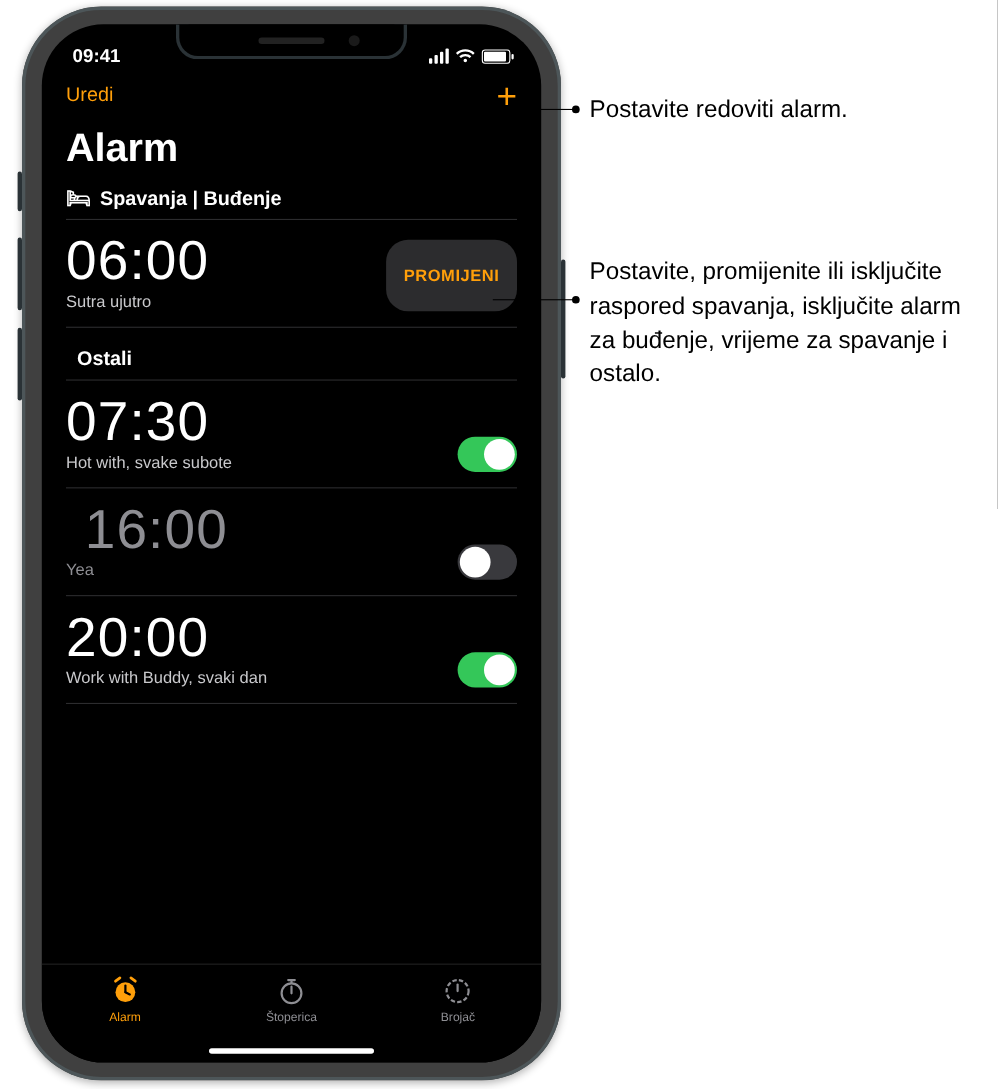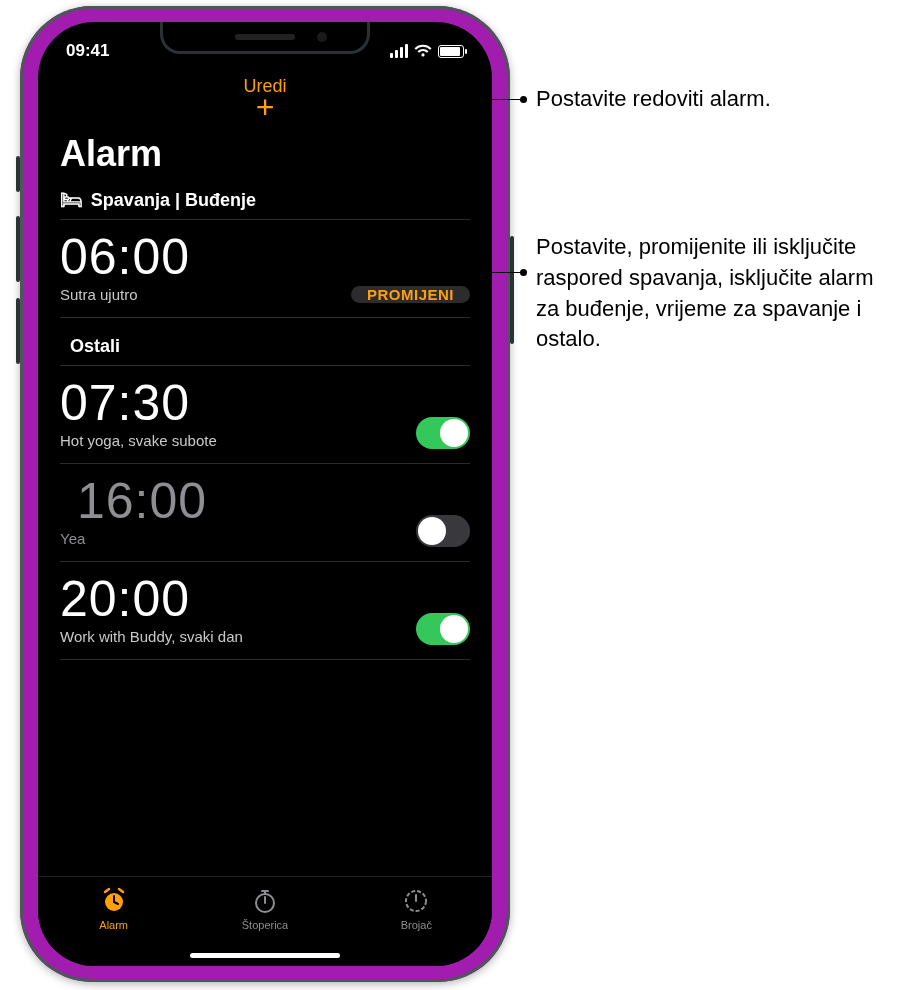--- a/index.html
+++ b/index.html
@@ -12,21 +12,21 @@
   }
   .stage {
     position: absolute;
     left: 20px; top: 6px;
     width: 490px; height: 976px;
   }
   .phone {
     position: absolute;
     left: 0; top: 0;
     width: 490px; height: 976px;
-    background: #a21caf;
+    background: #404040;
     border-radius: 72px;
     box-shadow: inset 0 0 0 3px #4d5659, 0 2px 8px rgba(0,0,0,.3);
   }
   .screen {
     position: absolute;
     left: 18px; top: 16px;
     width: 454px; height: 944px;
     background: #000;
     border-radius: 56px;
     overflow: hidden;
@@ -58,41 +58,41 @@
   }
   .status-right { display:flex; gap:6px; align-items:center; }
   .signal { display:flex; gap:2px; align-items:flex-end; }
   .signal span { width:3px; background:#fff; border-radius:1px; }
   .signal span:nth-child(1){height:5px}.signal span:nth-child(2){height:8px}
   .signal span:nth-child(3){height:11px}.signal span:nth-child(4){height:14px}
   .battery { width:26px; height:13px; border:1.5px solid #fff; border-radius:3px; position:relative;}
   .battery::after { content:""; position:absolute; right:-4px; top:3px; width:2px; height:5px; background:#fff; border-radius:1px;}
   .battery-fill { position:absolute; left:1px; top:1px; bottom:1px; width:20px; background:#fff; border-radius:1px;}
 
-  .nav-row { display:flex; justify-content:space-between; align-items:center; padding:10px 22px 0 22px;flex-direction:column; }
+  .nav-row { display:flex; justify-content:space-between; align-items:center; padding:10px 22px 0 22px; }
   .nav-edit { color:#ff9f0a; font-size:18px; }
   .nav-plus { color:#ff9f0a; font-size:32px; font-weight:300; line-height:20px; }
 
   .big-title { font-size:36px; font-weight:700; padding:16px 22px 14px 22px; }
 
   .section-head { display:flex; align-items:center; gap:8px; padding:0 22px 8px 22px; font-size:18px; font-weight:600;}
   .bed-icon { font-size:18px; }
 
   .divider { height:1px; background:#2c2c2e; margin:0 22px; }
 
   .alarm-row { display:flex; justify-content:space-between; align-items:flex-end; padding:12px 22px 14px 22px; }
   .alarm-left { display:flex; flex-direction:column; }
   .alarm-time { font-size:50px; font-weight:300; letter-spacing:1px; line-height:1; }
   .alarm-time.dim { color:#8e8e93;margin-left:17px; }
   .alarm-sub { font-size:15px; color:#c9c9cc; margin-top:4px; }
   .alarm-sub.dim { color:#8e8e93; }
 
   .change-pill {
     background:#2c2c2e; color:#ff9f0a; font-size:15px; font-weight:700;
-    padding:0 16px; border-radius:20px; letter-spacing:.5px;
+    padding:24px 16px; border-radius:20px; letter-spacing:.5px;
   }
 
   .sub-head { font-size:18px; font-weight:700; padding:18px 22px 8px 32px; }
 
   .ios-switch { width:54px; height:32px; border-radius:16px; position:relative; }
   .ios-switch.on { background:#34c759; }
   .ios-switch.off { background:#39393d; }
   .ios-switch .knob { position:absolute; top:2px; width:28px; height:28px; border-radius:50%; background:#fff; }
   .ios-switch.on .knob { right:2px; }
   .ios-switch.off .knob { left:2px; }
@@ -166,21 +166,21 @@
         <div class="change-pill">PROMIJENI</div>
       </div>
       <div class="divider"></div>
 
       <div class="sub-head">Ostali</div>
       <div class="divider"></div>
 
       <div class="alarm-row">
         <div class="alarm-left">
           <div class="alarm-time">07:30</div>
-          <div class="alarm-sub">Hot yoga, svake subote</div>
+          <div class="alarm-sub">Hot with, svake subote</div>
         </div>
         <div class="ios-switch on">
             <div class="knob"></div>
           </div>
       </div>
       <div class="divider"></div>
 
       <div class="alarm-row">
         <div class="alarm-left">
           <div class="alarm-time dim">16:00</div>

